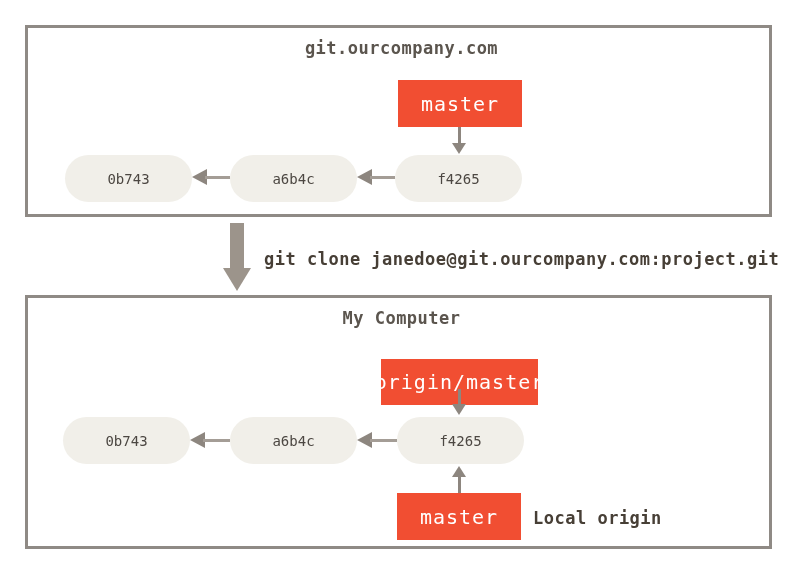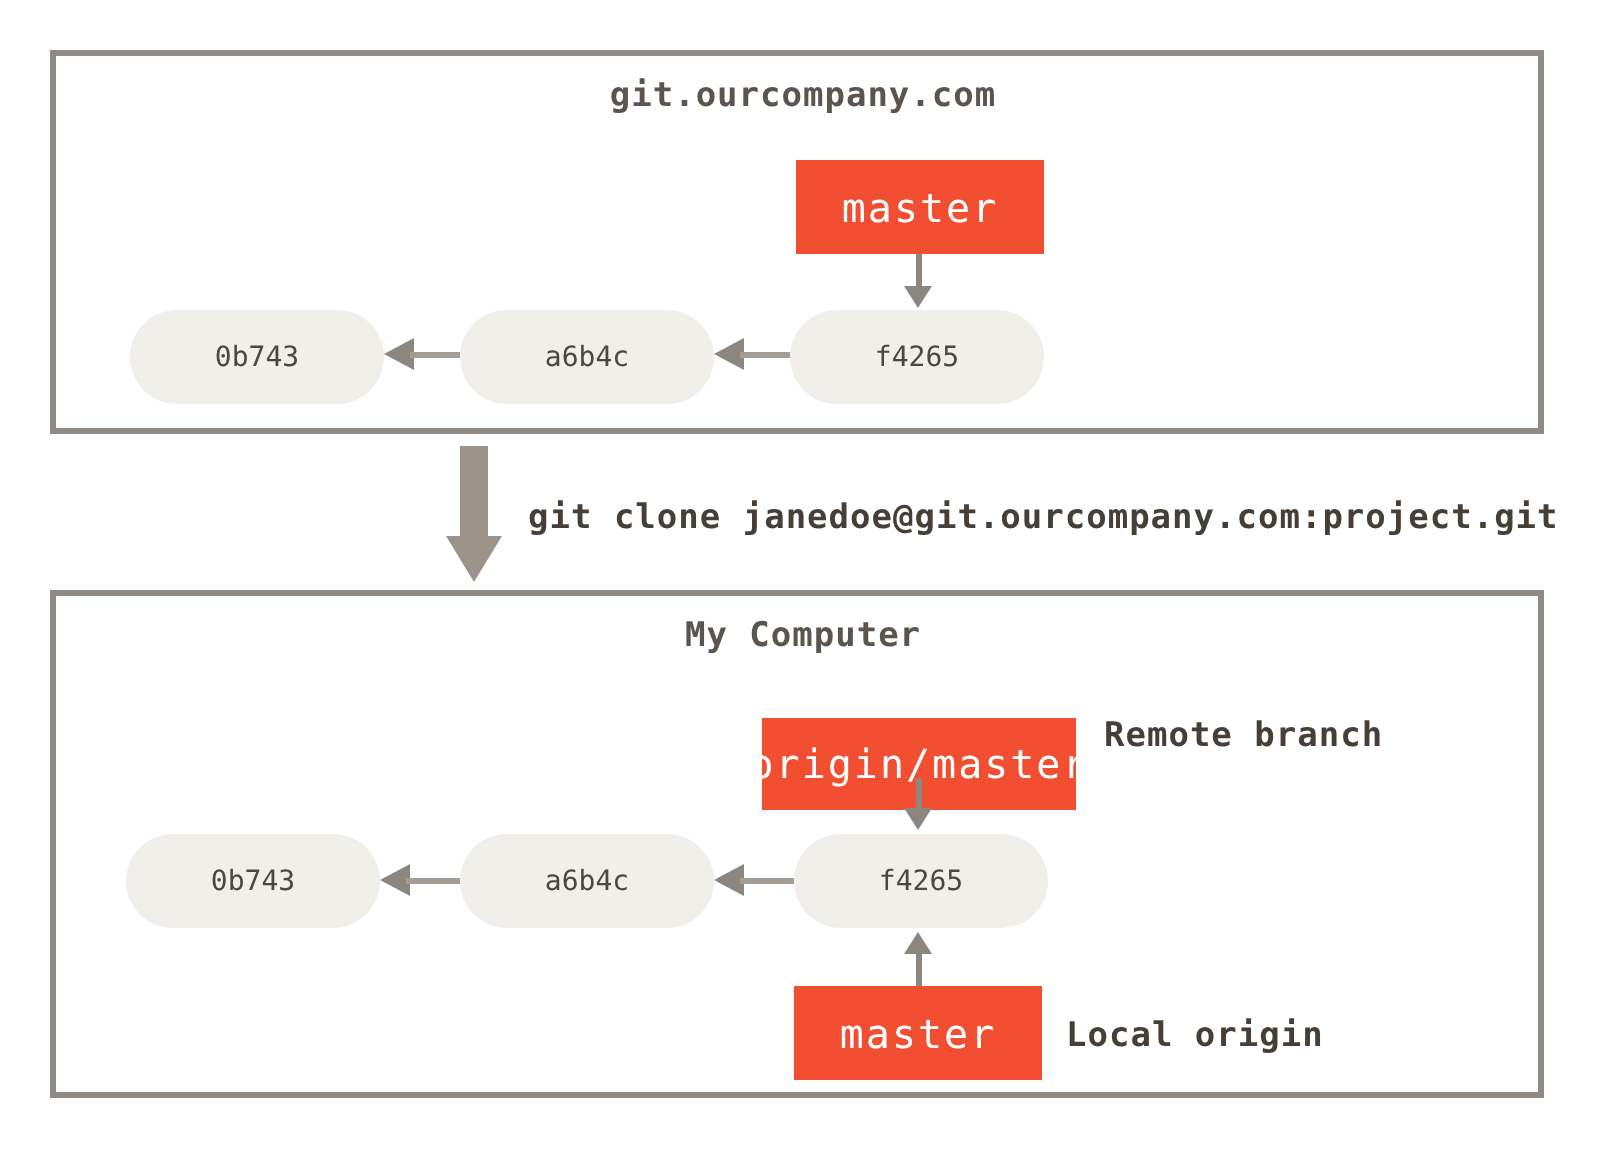--- a/index.html
+++ b/index.html
@@ -103,21 +103,20 @@
     <div class="big-shaft" style="left:230px; top:223px; width:14px; height:46px;"></div>
     <div class="big-head" style="left:223px; top:268px;"></div>
   </div>
   <div class="annotation" style="left:264px; top:249px;">git clone janedoe@git.ourcompany.com:project.git</div>
 
   <div class="frame" style="left:25px; top:295px; width:747px; height:254px;"></div>
 
   <div class="frame-title" style="left:25px; top:308px; width:753px;">My Computer</div>
 
   <div class="tag" style="left:381px; top:343px; width:157px; height:46px;margin-top:16px;">origin/master</div>
-  <div class="annotation" style="left:552px; top:358px;">Remote branch</div>
 
   <div>
     <div class="v-line" style="left:458px; top:389px; height:17px;"></div>
     <div class="tri tri-down" style="left:452px; top:404px;"></div>
   </div>
 
   <div class="pill" style="left:63px; top:417px; width:127px; height:47px;">0b743</div>
   <div class="pill" style="left:230px; top:417px; width:127px; height:47px;">a6b4c</div>
   <div class="pill" style="left:397px; top:417px; width:127px; height:47px;">f4265</div>
 

